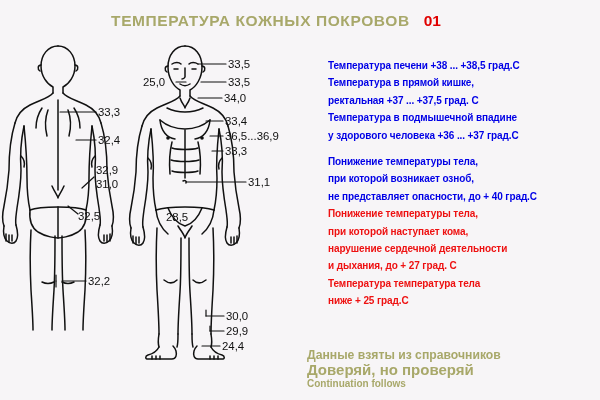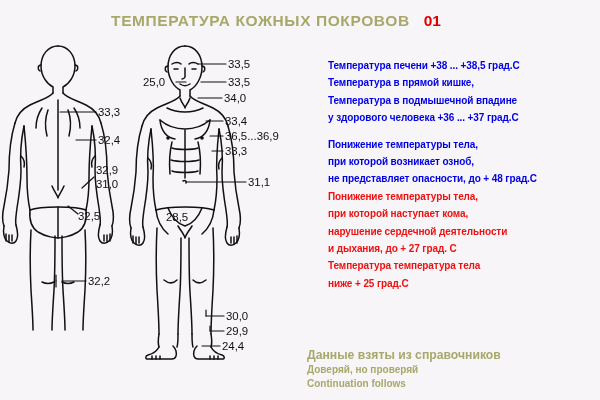--- a/index.html
+++ b/index.html
@@ -81,21 +81,21 @@
     left: 307px;
     top: 348px;
     width: 282px;
   }
   .footer div {
     color: #a8a86a;
     font-weight: bold;
     white-space: nowrap;
   }
   .footer .f1 { font-size: 12.2px; line-height: 15px; }
-  .footer .f2 { font-size: 10px; line-height: 14px; }
+  .footer .f2 { font-size: 15px; line-height: 14px; }
   .footer .f3 { font-size: 10px; line-height: 13px; }
 
   
   text.lbl {
     font-family: "Liberation Sans", sans-serif;
     font-size: 11.4px;
     fill: #111111;
   }
 </style>
 </head>
@@ -282,26 +282,27 @@
         <text class="lbl" x="226" y="282">30,0</text>
         <text class="lbl" x="226" y="297">29,9</text>
         <text class="lbl" x="222" y="312">24,4</text>
       </g>
     </svg>
   </div>
 
   <div class="panel">
     <div class="line blue">Температура печени    +38 ... +38,5 град.С</div>
     <div class="line blue">Температура в прямой кишке,</div>
+    <div class="line blue">ректальная                    +37 ... +37,5 град. С</div>
     <div class="line blue">Температура в подмышечной впадине</div>
     <div class="line blue">у здорового человека  +36 ... +37 град.С</div>
     <div class="line gap"></div>
     <div class="line blue">Понижение температуры тела,</div>
     <div class="line blue">при которой возникает озноб,</div>
-    <div class="line blue">не представляет опасности,  до  + 48  град.С</div>
+    <div class="line blue">не представляет опасности,  до  + 40  град.С</div>
     <div class="line red">Понижение температуры тела,</div>
     <div class="line red">при  которой наступает  кома,</div>
     <div class="line red">нарушение сердечной деятельности</div>
     <div class="line red">и дыхания,  до  + 27  град. С</div>
     <div class="line red">Температура  температура  тела</div>
     <div class="line red">ниже    + 25 град.С</div>
   </div>
 
   <div class="footer">
     <div class="f1">Данные взяты из справочников</div>

